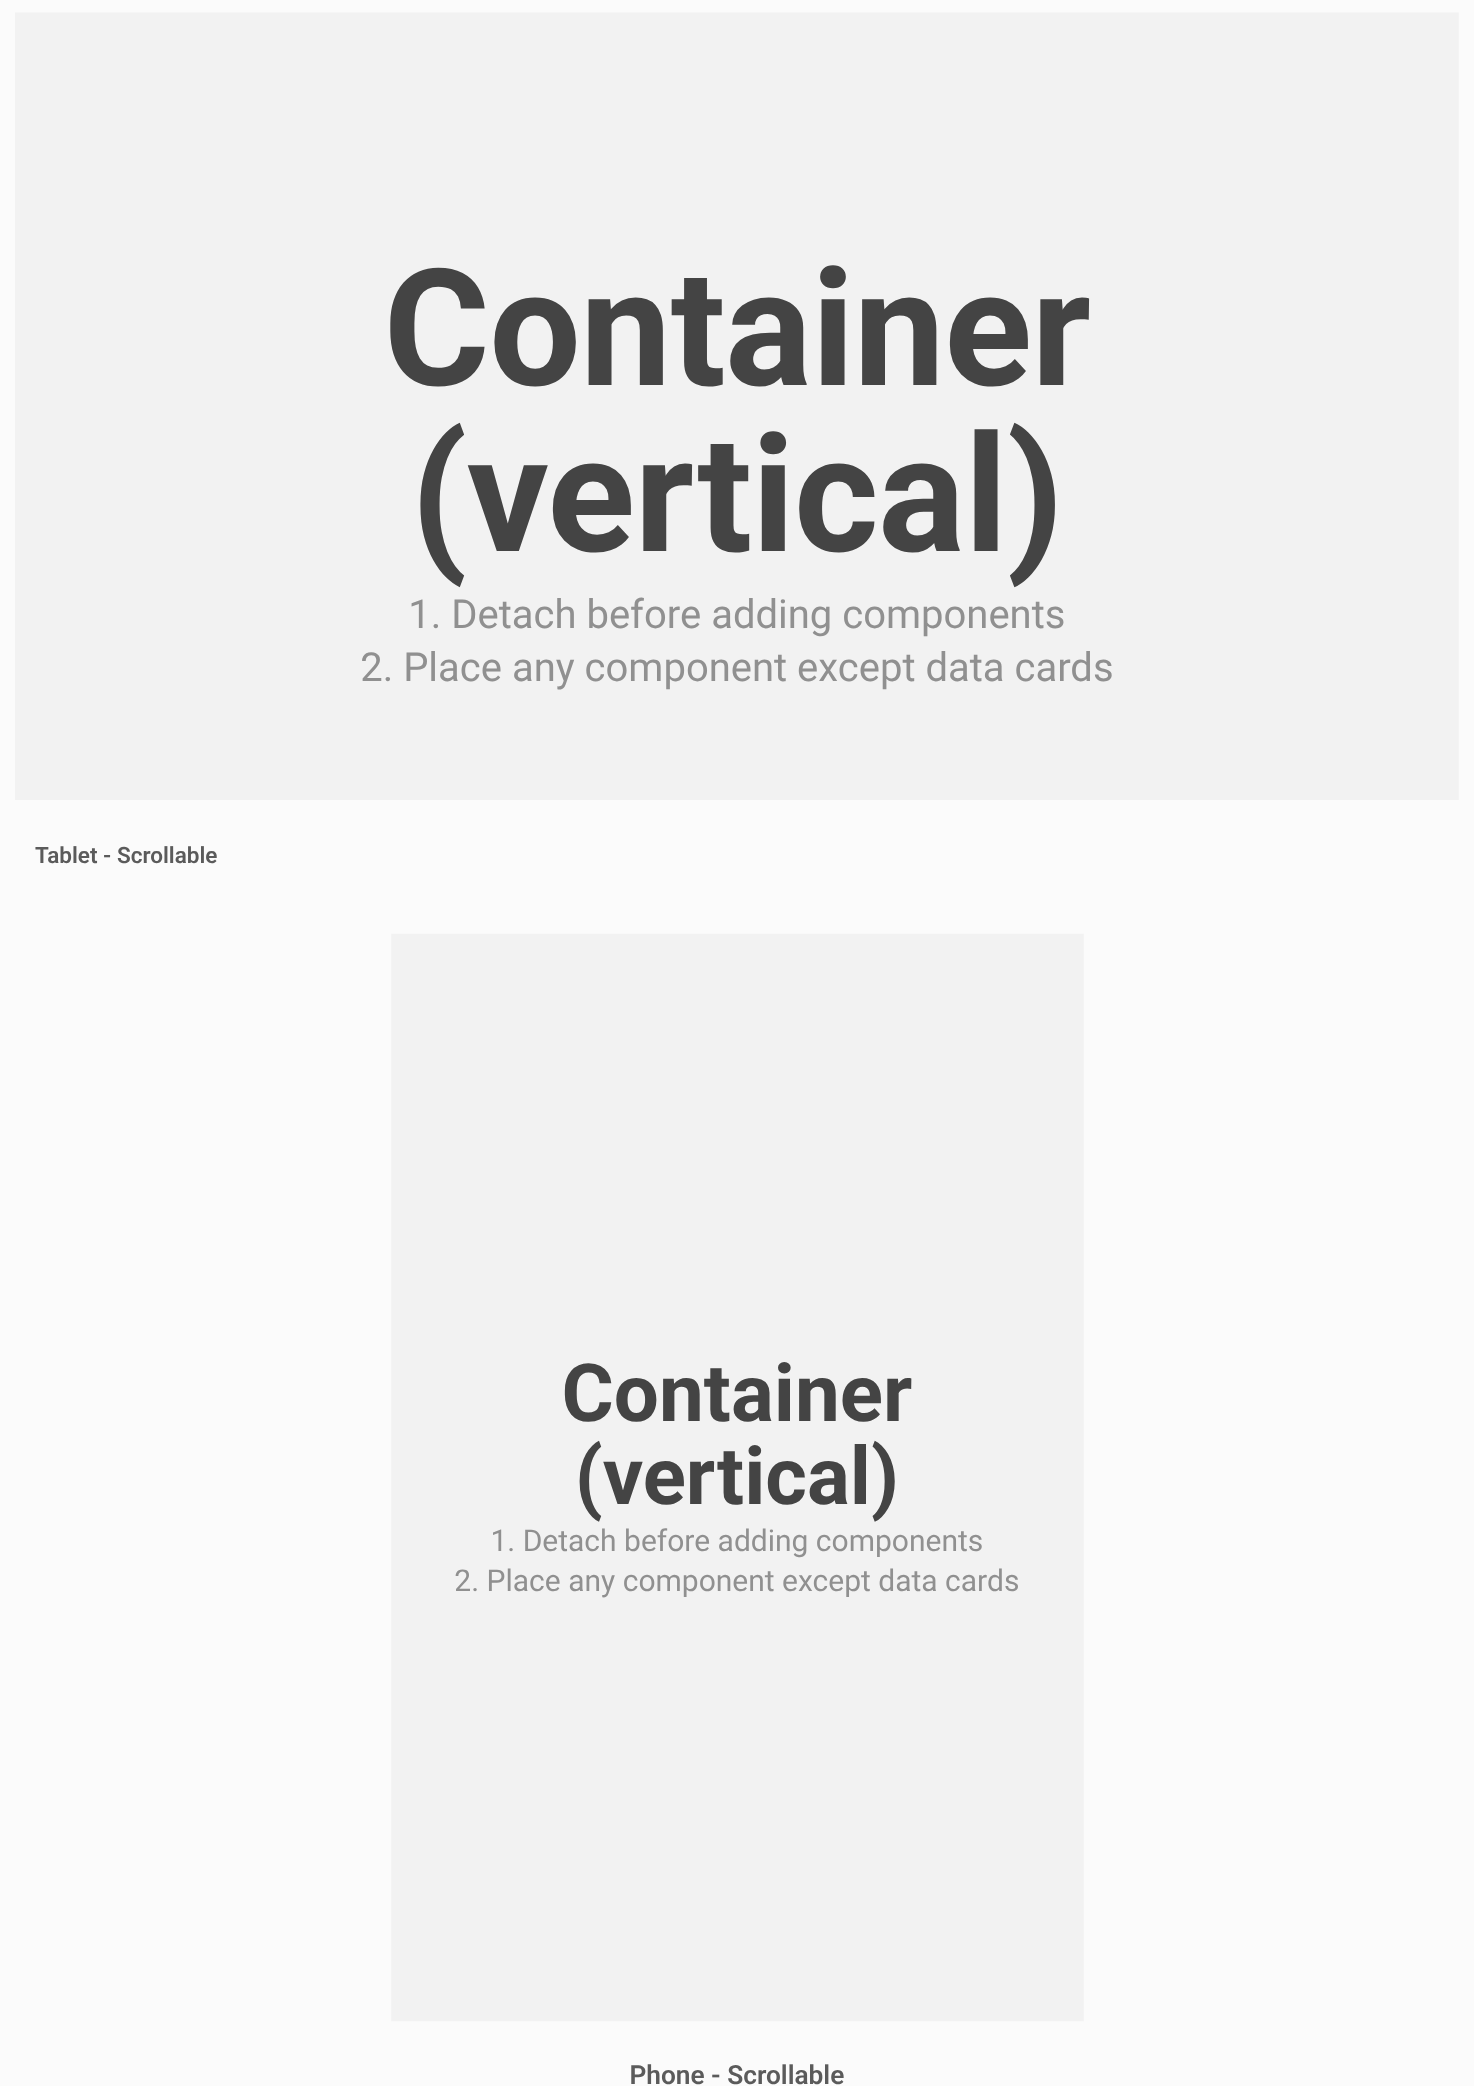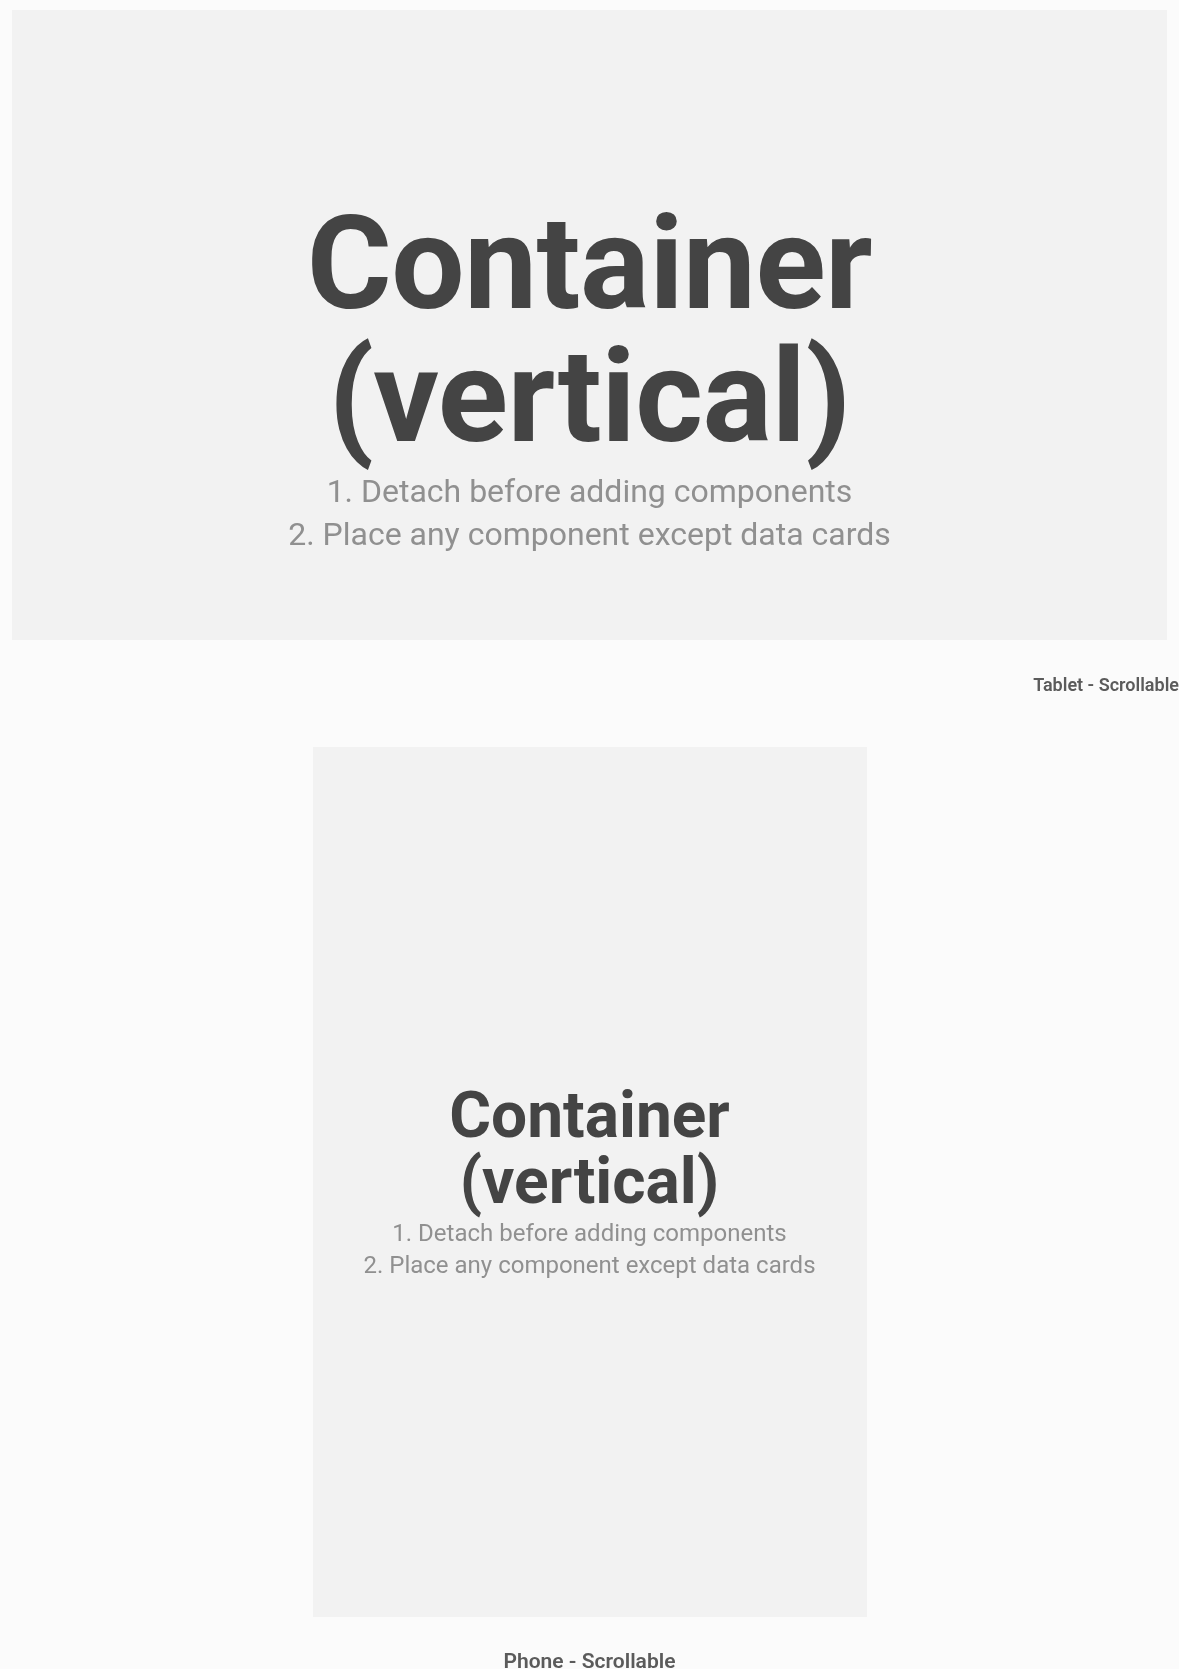--- a/index.html
+++ b/index.html
@@ -36,25 +36,26 @@
     margin-top: 6px;
     text-align: center;
     font-size: 32px;
     line-height: 1.35;
     color: #909090;
     font-weight: 400;
   }
 
   
   .caption {
-    text-align: right;
+    text-align: left;
     font-size: 18px;
     font-weight: 600;
     color: #5b5b5b;
     margin-top: 34px;
+    margin-left: 28px;
   }
 
   
   .phone-frame {
     width: 554px;
     height: 870px;
     margin: 52px auto 0 auto;
     background: #f2f2f2;
     display: flex;
     flex-direction: column;

